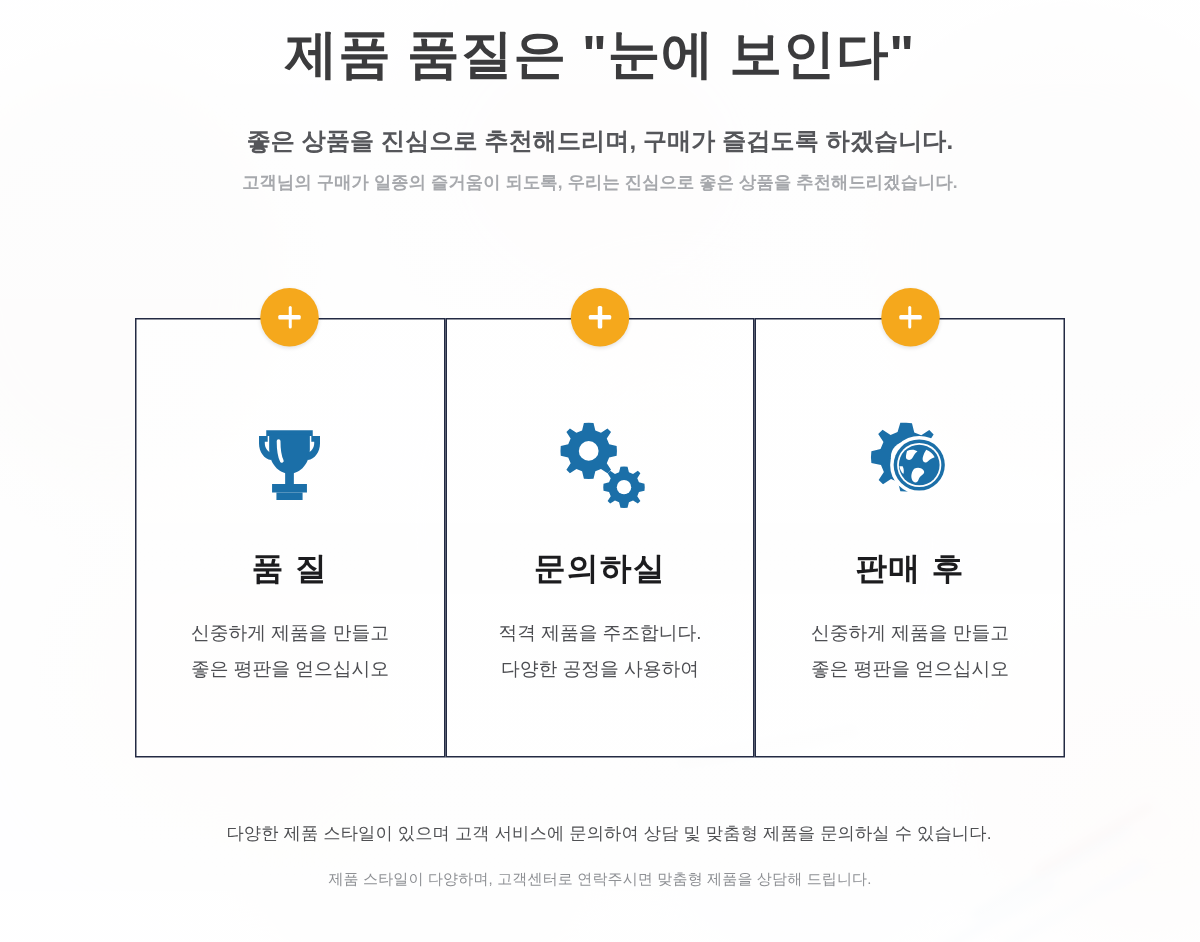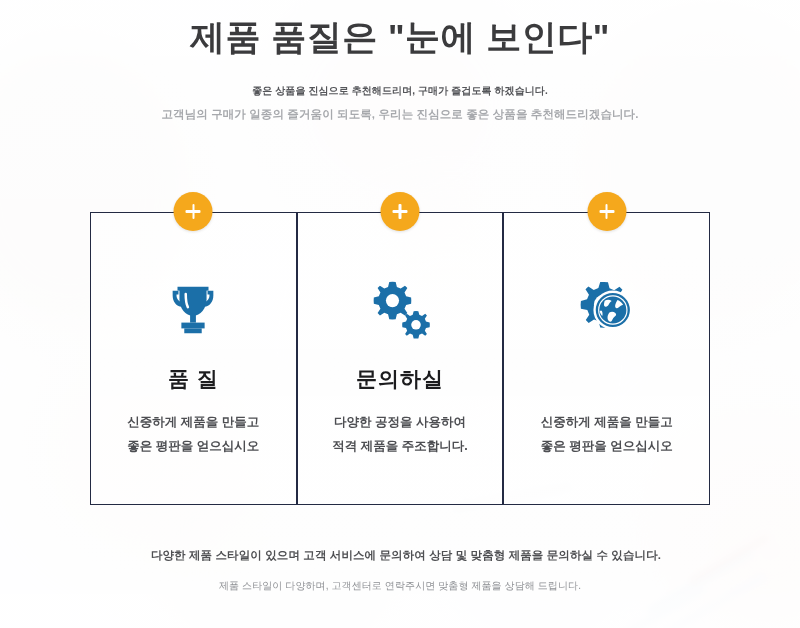--- a/index.html
+++ b/index.html
@@ -18,21 +18,21 @@
   .bg-veil2{position:absolute;inset:0;
     background:linear-gradient(180deg,rgba(255,255,255,.55) 0%,rgba(255,255,255,.30) 45%,rgba(255,255,255,.52) 100%);}
   .doc-line{position:absolute;height:7px;border-radius:3px;filter:blur(3px);opacity:.5;}
 
   
   .header{position:absolute;left:0;right:0;top:16px;text-align:center;z-index:5;}
   .main-title{
     font-size:35px;font-weight:bold;color:#3b3b3d;letter-spacing:.5px;
     margin:0;line-height:1.2;
   }
-  .sub1{margin:26px 0 0 0;font-size:10px;font-weight:bold;color:#55565a;letter-spacing:.1px;}
+  .sub1{margin:26px 0 0 0;font-size:16px;font-weight:bold;color:#55565a;letter-spacing:.1px;}
   .sub2{margin:9px 0 0 0;font-size:11.5px;font-weight:bold;color:#a7a9ad;letter-spacing:.1px;}
 
   
   .cards{position:absolute;left:90px;top:212px;width:620px;height:294px;
          display:flex;justify-content:space-between;z-index:5;}
   .card{
     position:relative;width:210px;height:293px;
     border:1.6px solid #232a43;
     background:linear-gradient(180deg,rgba(255,255,255,.62) 0%,rgba(255,255,255,.48) 55%,rgba(255,255,255,.60) 100%);
     box-sizing:border-box;
@@ -51,26 +51,26 @@
   .badge .plus:before{left:6.2px;top:0;width:2.6px;height:15px;}
   .badge .plus:after{top:6.2px;left:0;height:2.6px;width:15px;}
 
   .icon-wrap{position:absolute;left:0;right:0;top:58px;height:78px;
              display:flex;align-items:center;justify-content:center;}
   .card-title{
     position:absolute;left:0;right:0;top:152px;text-align:center;
     font-size:21px;font-weight:bold;color:#1c1c1e;letter-spacing:1px;
   }
   .card-body{position:absolute;left:4px;right:4px;top:203px;text-align:center;}
-  .card-body .ln{font-size:12.5px;font-weight:bold;color:#4d4e52;line-height:1;}
+  .card-body .ln{font-size:12.5px;font-weight:normal;color:#4d4e52;line-height:1;}
   .card-body .ln+.ln{margin-top:11px;}
 
   
   .footer{position:absolute;left:0;right:0;top:548px;text-align:center;z-index:5;}
-  .foot1{margin:0;font-size:11.5px;font-weight:bold;color:#4f5053;letter-spacing:.1px;padding-left:12px;}
+  .foot1{margin:0;font-size:11.5px;font-weight:normal;color:#4f5053;letter-spacing:.1px;padding-left:12px;}
   .foot2{margin:16px 0 0 0;font-size:10px;font-weight:normal;color:#8e9094;letter-spacing:.1px;}
 </style>
 </head>
 <body>
 
 <div id="page">
 
   <div class="bg">
     <div class="bg-layer">
       <div class="blob" style="left:-60px;top:40px;width:260px;height:300px;background:#e7e3de;opacity:.55;"></div>
@@ -138,22 +138,22 @@
           </g>
           <circle cx="26" cy="22" r="7" fill="#ffffff"></circle>
           <g fill="#1b6fa8">
             <path d="M51 33l2.5.2 1 3.9 2.9 1.2 3.4-2.2 1.8 1.8-2.2 3.4 1.2 2.9 3.9 1 .2 2.5-.2 2.5-3.9 1-1.2 2.9 2.2 3.4-1.8 1.8-3.4-2.2-2.9 1.2-1 3.9-2.5.2-2.5-.2-1-3.9-2.9-1.2-3.4 2.2-1.8-1.8 2.2-3.4-1.2-2.9-3.9-1-.2-2.5.2-2.5 3.9-1 1.2-2.9-2.2-3.4 1.8-1.8 3.4 2.2 2.9-1.2 1-3.9z"></path>
           </g>
           <circle cx="51" cy="47.7" r="5.1" fill="#ffffff"></circle>
         </svg>
       </div>
       <div class="card-title">문의하실</div>
       <div class="card-body">
+        <div class="ln">적격 제품을 주조합니다.</div>
         <div class="ln">다양한 공정을 사용하여</div>
-        <div class="ln">적격 제품을 주조합니다.</div>
       </div>
     </div>
 
     <div class="card">
       <div class="badge">
         <span class="plus"></span>
       </div>
       <div class="icon-wrap">
         <svg width="66" height="64" viewBox="0 0 68 66" aria-hidden="true">
           <g fill="#1b6fa8">
@@ -165,20 +165,21 @@
           <circle cx="40" cy="33" r="15.2" fill="#ffffff"></circle>
           <circle cx="40" cy="33" r="14" fill="#1b6fa8"></circle>
           <g fill="#ffffff">
             <path d="M31.6 23.4c2.6-1.4 5.3-1.2 7.2.3-1.4 1-2.2 2.1-3 3.6-1.1 2-2.4 2.6-3.9 2-1.2-.5-1.4-2-.3-5.9z"></path>
             <path d="M44.8 22.6c2.6 1 4.6 2.8 5.8 5-1.8.5-3 1.3-4.4 2.6-1.6 1.5-2.9 1.4-3.6-.1-.7-1.5.2-4.3 2.2-7.5z"></path>
             <path d="M36.5 35.6c2.2-1.2 4.5-.9 6.1.6 1.3 1.2 1 2.6-.6 3.6-1.2.8-2 1.9-2.5 3.3-.7 2-2.2 2.5-3.6 1.2-1.7-1.6-2-5.5.6-8.7z"></path>
             <path d="M28.6 33.8c.9 1.9 1 3.6.5 5.4-1.5-1.5-2.4-3.3-2.7-5.4h2.2z"></path>
           </g>
         </svg>
       </div>
+      <div class="card-title">판매 후</div>
       <div class="card-body">
         <div class="ln">신중하게 제품을 만들고</div>
         <div class="ln">좋은 평판을 얻으십시오</div>
       </div>
     </div>
 
   </div>
 
   <div class="footer">
     <p class="foot1">다양한 제품 스타일이 있으며 고객 서비스에 문의하여 상담 및 맞춤형 제품을 문의하실 수 있습니다.</p>

